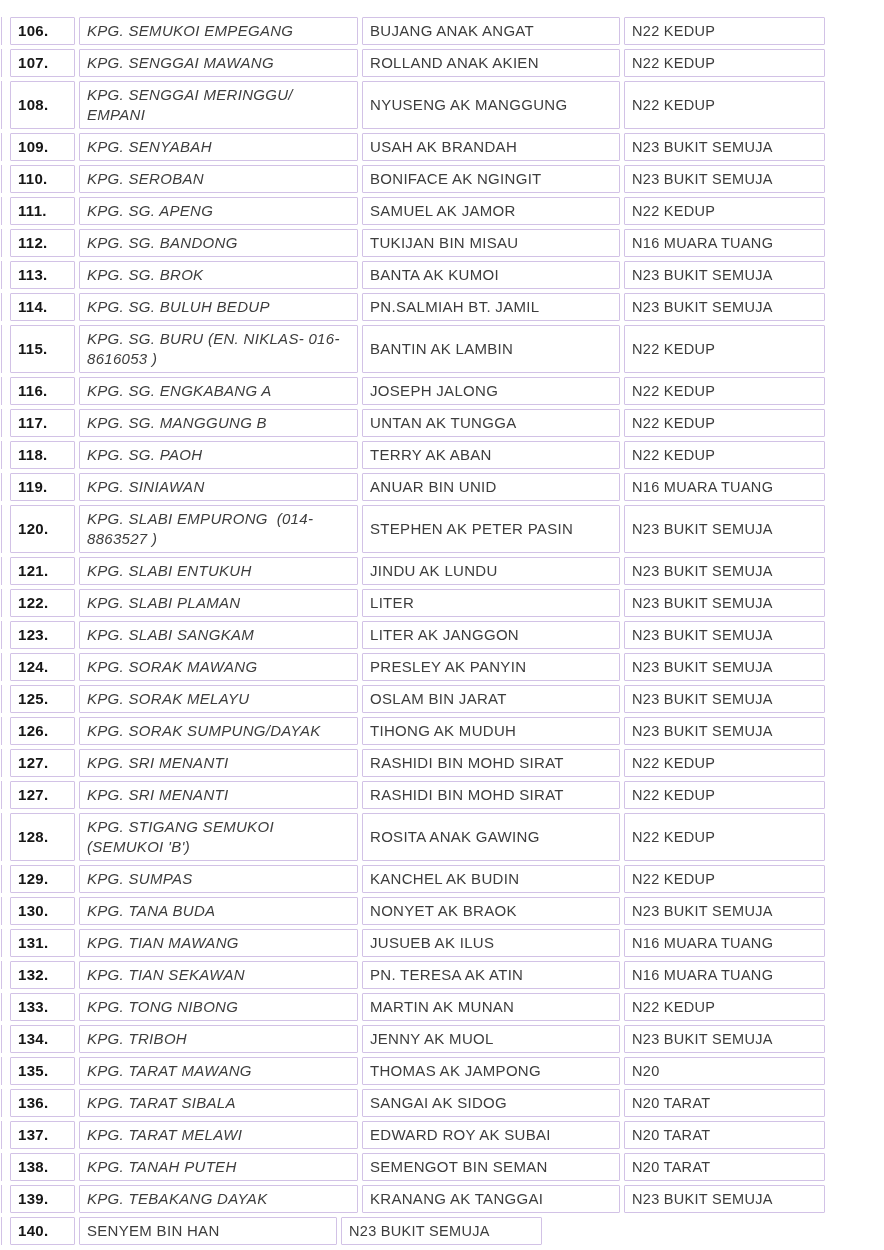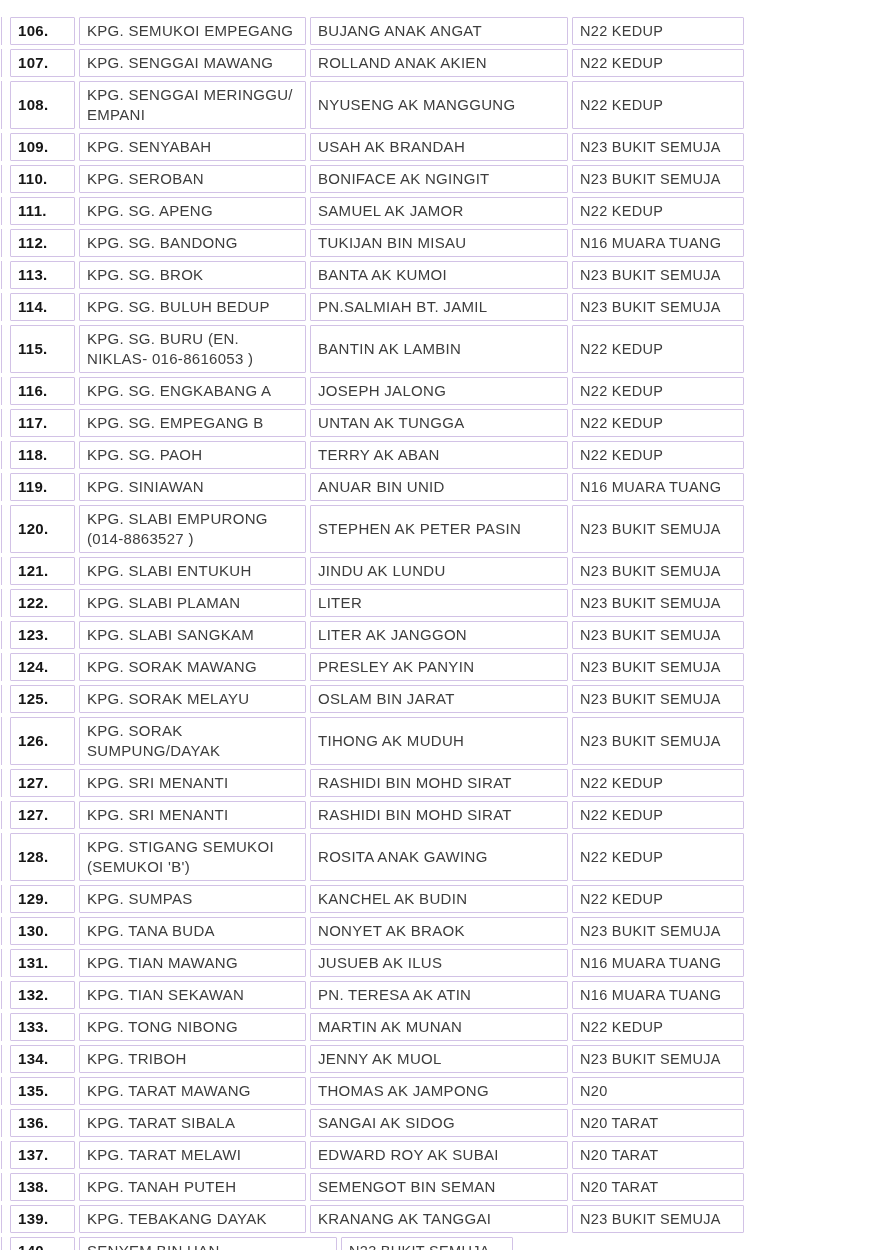--- a/index.html
+++ b/index.html
@@ -39,29 +39,30 @@
     white-space:pre-wrap;
     word-break:break-word;
   }
   .c-no{
     width:65px;
     margin-right:4px;
     font-weight:bold;
     color:var(--num-c);
   }
   .c-village{
-    width:227px;
+    width:279px;
     margin-right:4px;
+    font-style:italic;
   }
   .c-name{
     width:258px;
     margin-right:4px;
   }
   .c-area{
-    width:172px;
+    width:201px;
     font-size:14.5px;
   }
 </style>
 </head>
 <body style="background: rgb(255, 255, 255);">
 
 <div class="table-wrap" id="table-root">
   <div class="row">
     <div class="cut"></div>
     <div class="cell c-no">106.</div>
@@ -146,21 +147,21 @@
     <div class="cut"></div>
     <div class="cell c-no">116.</div>
     <div class="cell c-village">KPG. SG. ENGKABANG A</div>
     <div class="cell c-name">JOSEPH JALONG</div>
     <div class="cell c-area">N22 KEDUP</div>
   </div>
 
   <div class="row">
     <div class="cut"></div>
     <div class="cell c-no">117.</div>
-    <div class="cell c-village">KPG. SG. EMPEGANG B</div>
+    <div class="cell c-village">KPG. SG. MANGGUNG B</div>
     <div class="cell c-name">UNTAN AK TUNGGA</div>
     <div class="cell c-area">N22 KEDUP</div>
   </div>
 
   <div class="row">
     <div class="cut"></div>
     <div class="cell c-no">118.</div>
     <div class="cell c-village">KPG. SG. PAOH</div>
     <div class="cell c-name">TERRY AK ABAN</div>
     <div class="cell c-area">N22 KEDUP</div>

